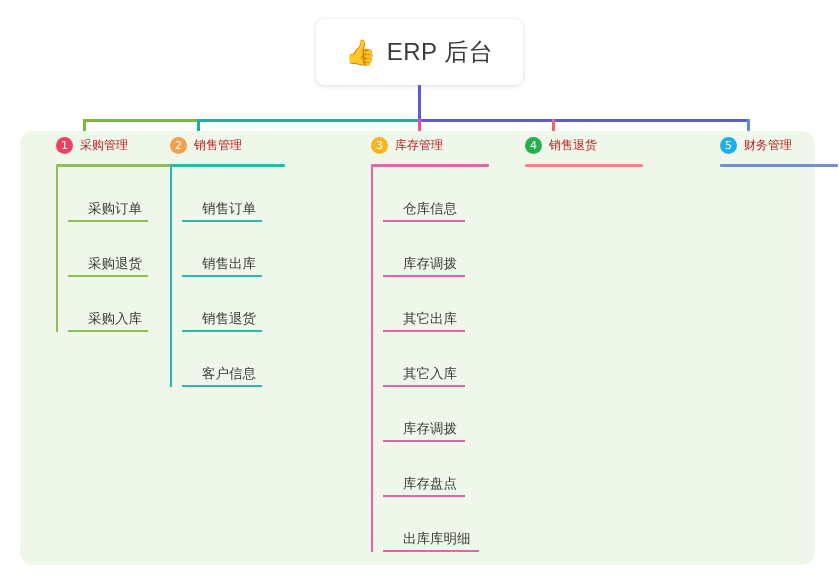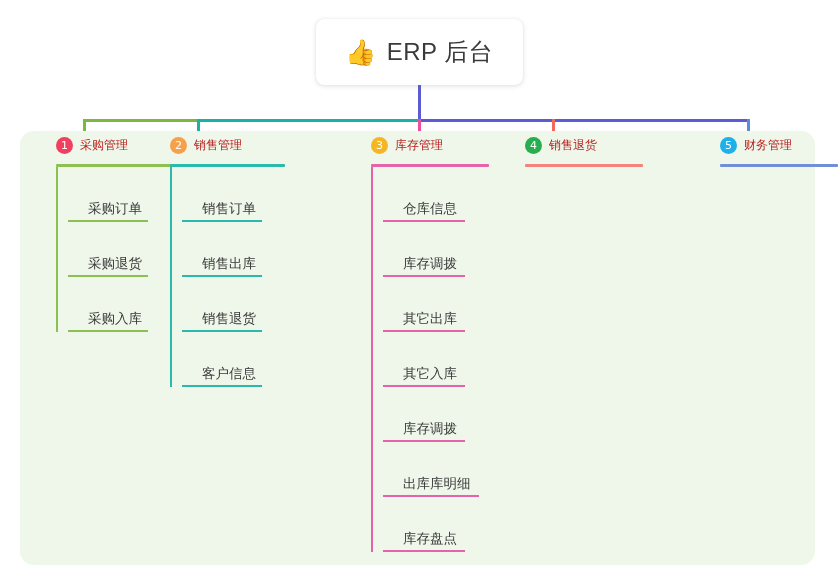--- a/index.html
+++ b/index.html
@@ -217,27 +217,27 @@
           </div>
           <div class="item">
             <span class="item-label">其它入库</span>
             <div class="item-rule" style="width: 82px; background: rgb(229, 99, 168);"></div>
           </div>
           <div class="item">
             <span class="item-label">库存调拨</span>
             <div class="item-rule" style="width: 82px; background: rgb(229, 99, 168);"></div>
           </div>
           <div class="item">
+            <span class="item-label">库存盘点</span>
+            <div class="item-rule" style="width: 82px; background: rgb(229, 99, 168);"></div>
+          </div>
+          <div class="item">
             <span class="item-label">出库库明细</span>
             <div class="item-rule" style="width: 96px; background: rgb(229, 99, 168);"></div>
           </div>
-          <div class="item">
-            <span class="item-label">库存盘点</span>
-            <div class="item-rule" style="width: 82px; background: rgb(229, 99, 168);"></div>
-          </div>
         </div>
       </div>
       <div class="column" style="left: 493px;">
         <div class="col-head">
           <span class="badge" style="background: rgb(39, 174, 79);">4</span>
           <span class="col-title">销售退货</span>
         </div>
         <div class="head-rule" style="width: 118px; background: rgb(244, 132, 124); margin-left: 12px;"></div>
       </div>
       <div class="column" style="left: 688px;">

